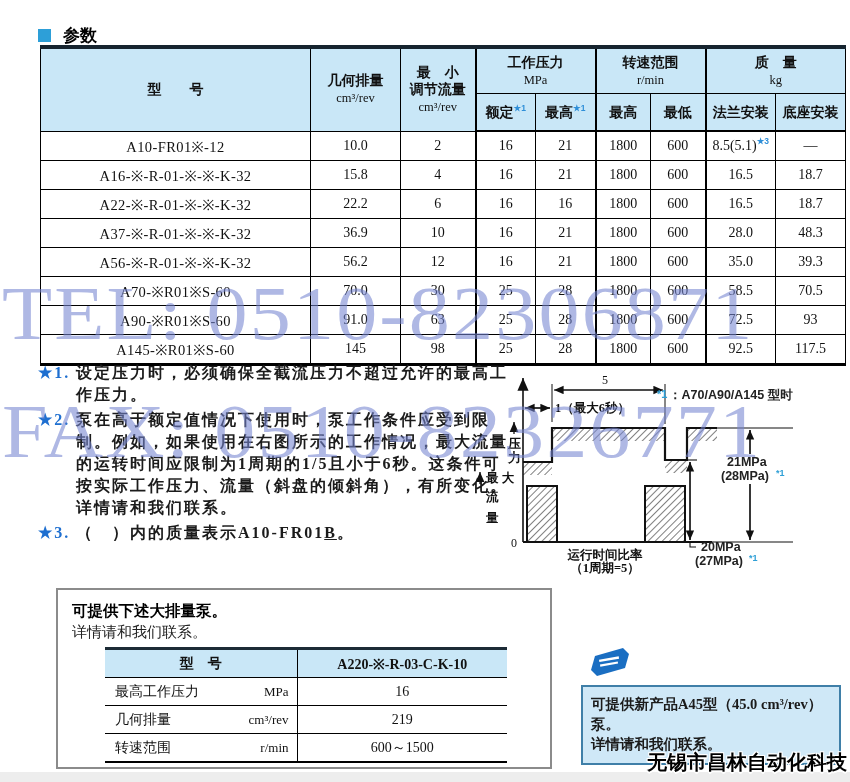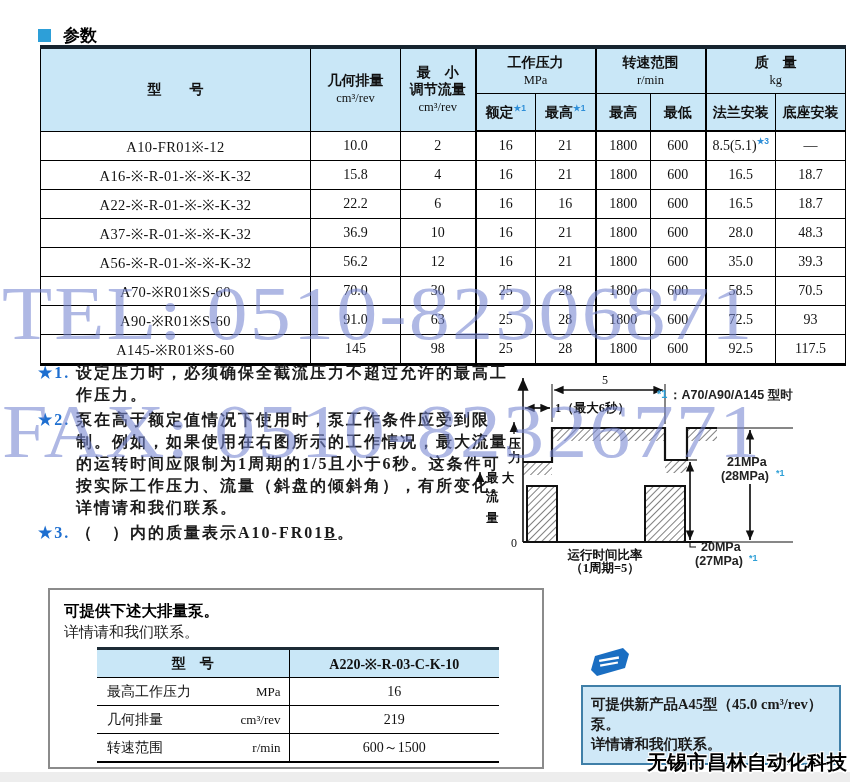--- a/index.html
+++ b/index.html
@@ -43,21 +43,21 @@
   .diagram{position:absolute;left:475px;top:360px;width:375px;height:215px;}
   .diagram svg{display:block;}
   .sd{font:12px "Liberation Serif",serif;fill:#111;}
   .sc{font:600 12.5px "Liberation Serif",serif;fill:#111;}
   .sc13{font:600 13px "Liberation Serif",serif;fill:#111;}
   .sm{font:700 12.5px "Liberation Sans","DejaVu Sans",sans-serif;fill:#222;}
   .sn{font:700 12.5px "Liberation Sans","DejaVu Sans",sans-serif;fill:#222;}
   .supb{font:700 9px "Liberation Sans",sans-serif;fill:#2e9fd6;}
 
   
-  .offer-box{position:absolute;left:48px;top:588px;width:492px;height:177px;border:2px solid #8b8b8b;background:#fff;}
+  .offer-box{position:absolute;left:56px;top:588px;width:492px;height:177px;border:2px solid #8b8b8b;background:#fff;}
   .offer-title{margin:11px 0 1px 14px;font-family:"Liberation Sans","DejaVu Sans",sans-serif;font-weight:bold;font-size:15.5px;color:#000;}
   .offer-contact{margin:1px 0 0 14px;font-size:15px;color:#222;}
   .offer-table{position:absolute;left:47px;top:57px;width:402px;border-collapse:collapse;table-layout:fixed;
                border-top:3px solid #1c2b36;}
   .offer-table th,.offer-table td{height:27px;font-size:14px;border-bottom:1.2px solid #000;padding:0;}
   .offer-table thead th{background:#c9e7f7;font-weight:600;text-align:center;}
   .offer-table .lbl{text-align:left;padding-left:10px;}
   .offer-table .unitc{text-align:right;padding-right:8px;font-size:13px;}
   .offer-table .val{text-align:center;}
   .offer-table .vd{border-left:1.5px solid #000;}

